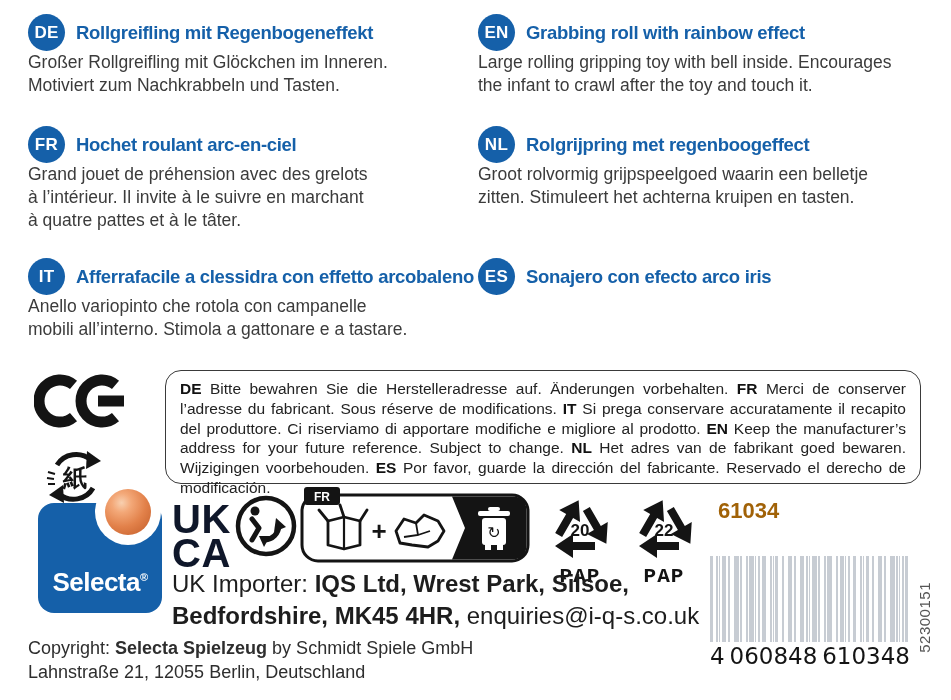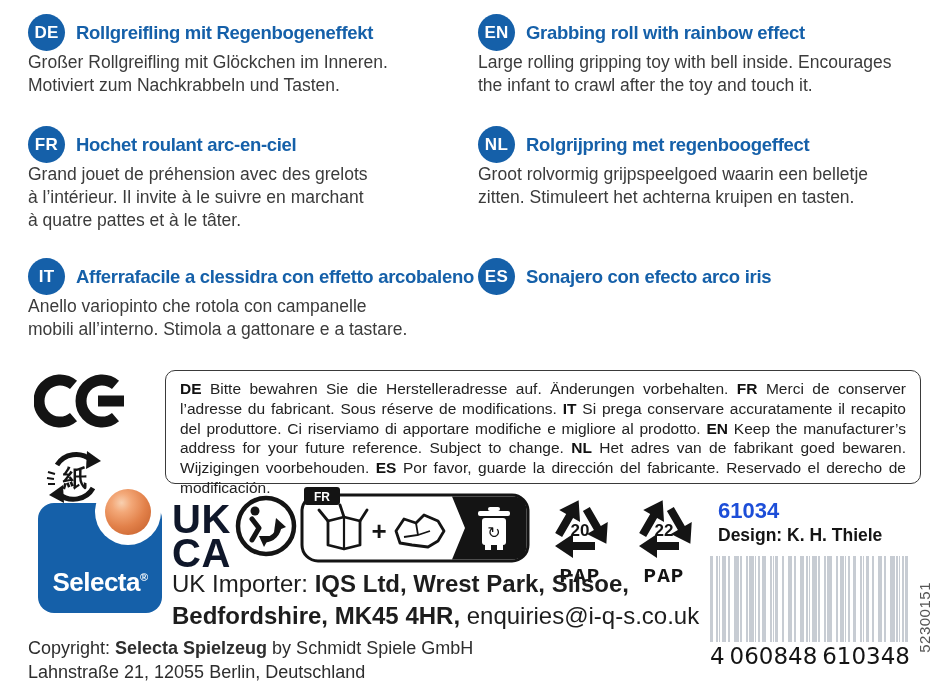--- a/index.html
+++ b/index.html
@@ -10,21 +10,21 @@
   .lang-block{position:absolute;width:452px;}
   .lang-head{display:flex;align-items:center;gap:11px;}
   .lang-badge{width:37px;height:37px;border-radius:50%;background:#1560a9;color:#fff;
               display:flex;align-items:center;justify-content:center;
               font-size:17px;font-weight:bold;letter-spacing:.3px;flex:0 0 auto;}
   .lang-title{color:#1560a9;font-weight:bold;font-size:18.5px;letter-spacing:-.3px;white-space:nowrap;}
   .lang-body{font-size:17.5px;line-height:1.32;color:#3b3b3b;white-space:pre-line;}
 
   
   .notice-box{position:absolute;left:165px;top:370px;width:756px;height:114px;box-sizing:border-box;
-              border:1.5px solid #3a3a3a;border-radius:10px;padding:8px 14px;
+              border:1.5px solid #3a3a3a;border-radius:16px;padding:8px 14px;
               font-size:15.5px;line-height:1.28;color:#222;text-align:justify;}
   .notice-box b{color:#111;}
 
   
   .ce-mark{position:absolute;left:34px;top:368px;}
   .paper-mark{position:absolute;left:40px;top:446px;width:70px;text-align:center;}
   .paper-caption{font-size:15px;margin-top:-2px;color:#141414;}
 
   
   .logo{position:absolute;left:38px;top:490px;width:132px;height:126px;}
@@ -42,21 +42,21 @@
 
   .triman{position:absolute;left:234px;top:494px;}
   .fr-sort{position:absolute;left:300px;top:487px;}
 
   
   .pap{position:absolute;width:72px;text-align:center;}
   .pap-20{left:544px;top:490px;}
   .pap-22{left:628px;top:490px;}
   .pap-label{font-weight:bold;font-size:21px;letter-spacing:1px;margin-top:-3px;color:#141414;font-family:Liberation Mono, monospace;}
 
-  .article-number{position:absolute;left:718px;top:498px;color:#1d4ed8;font-weight:bold;font-size:22px;}
+  .article-number{position:absolute;left:718px;top:498px;color:#a16207;font-weight:bold;font-size:22px;}
   .design-credit{position:absolute;left:718px;top:525px;font-weight:bold;font-size:17.5px;color:#141414;}
 
   
   .barcode{position:absolute;left:710px;top:556px;width:200px;}
   .barcode-bars{width:198px;height:86px;background-color:#fff;
     background-image:
       repeating-linear-gradient(90deg,#c7ccd3 0 2px,transparent 2px 6px),
       repeating-linear-gradient(90deg,#c7ccd3 0 1px,transparent 1px 9px),
       repeating-linear-gradient(90deg,#c7ccd3 0 3px,transparent 3px 13px);}
   .barcode-digits{display:flex;justify-content:space-between;width:200px;margin-top:1px;
@@ -232,21 +232,20 @@
         <path d="M50 52 H28 V44 L10 56 L28 68 V60 H50 Z"></path>
         <path d="M50 52 H28 V44 L10 56 L28 68 V60 H50 Z" transform="rotate(120 35 40)"></path>
         <path d="M50 52 H28 V44 L10 56 L28 68 V60 H50 Z" transform="rotate(240 35 40)"></path>
       </g>
       <text x="35" y="46" font-size="17" font-weight="bold" text-anchor="middle" fill="#141414">22</text>
     </svg>
     <div class="pap-label">PAP</div>
   </div>
 
   <div class="article-number">61034</div>
-  <div class="design-credit">Design: K. H. Thiele</div>
 
   <div class="barcode">
     <div class="barcode-bars"></div>
     <div class="barcode-digits">
       <span>4</span>
       <span>060848</span>
       <span>610348</span>
     </div>
   </div>
 

